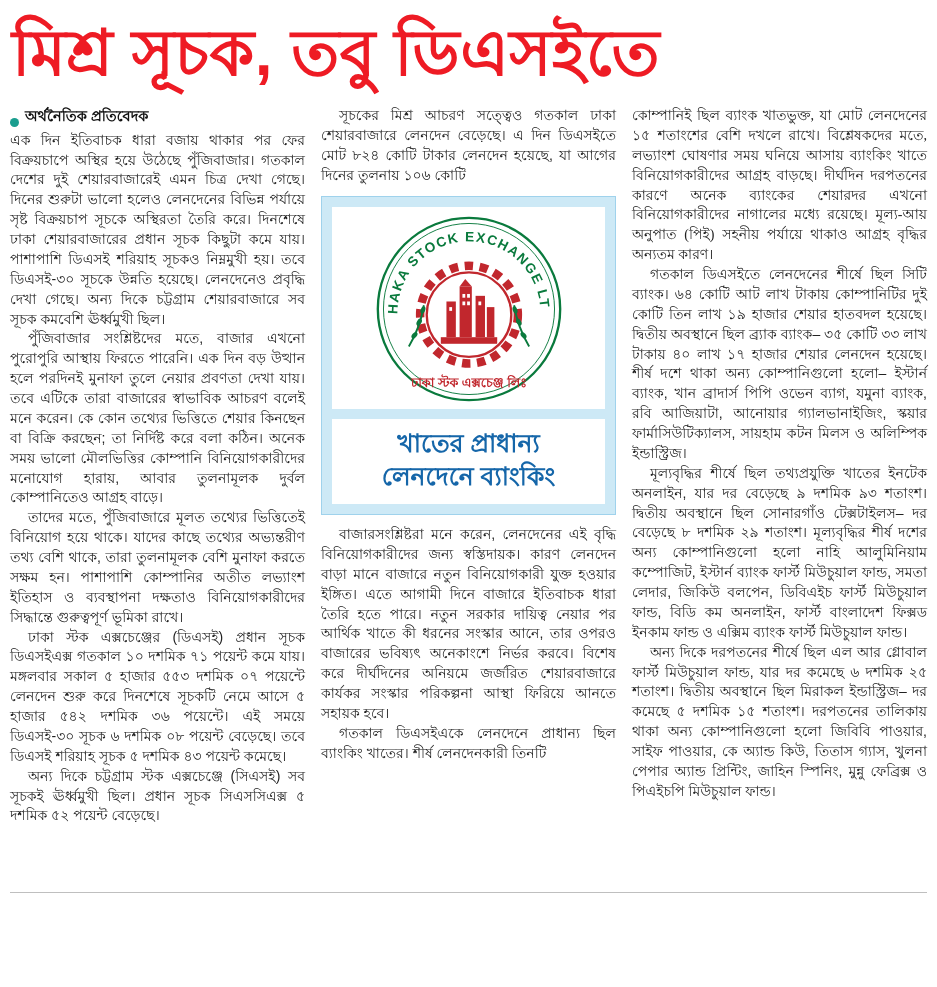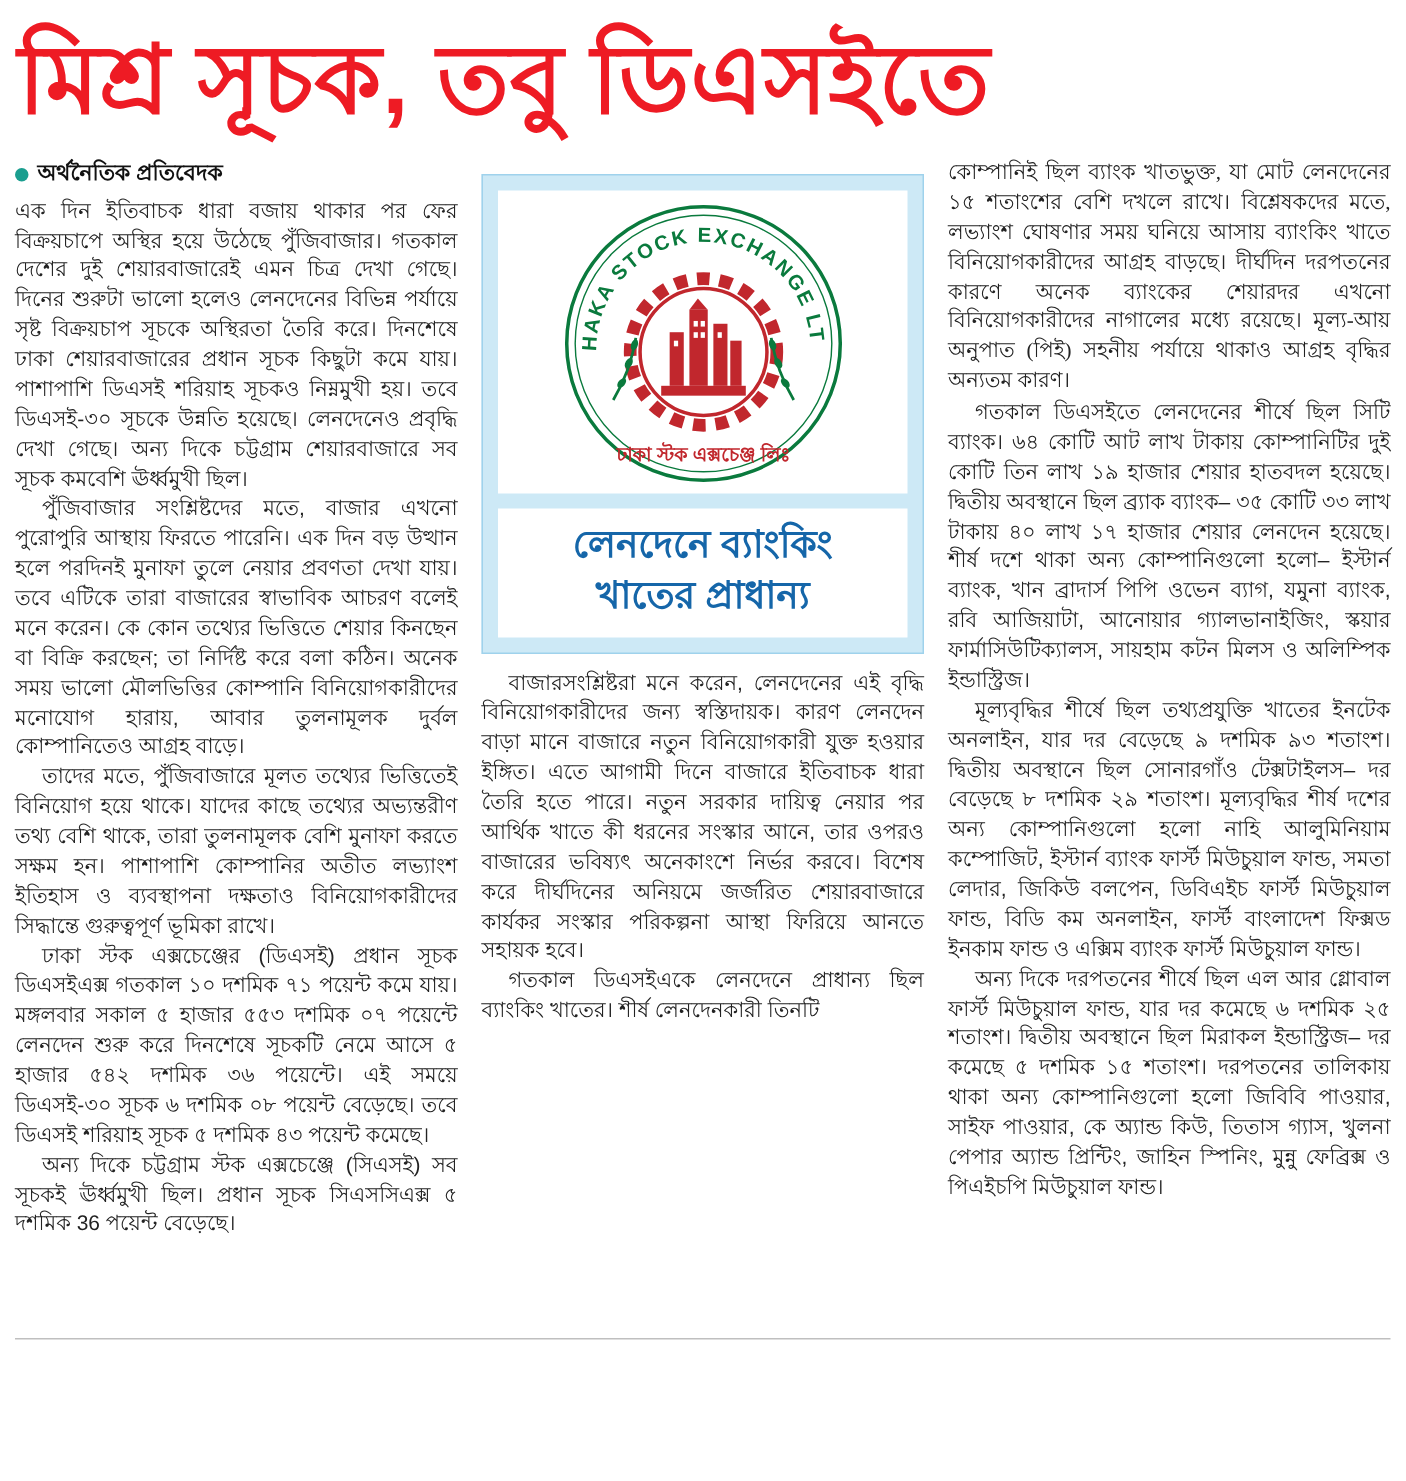--- a/index.html
+++ b/index.html
@@ -40,21 +40,21 @@
     line-height: 1.42;
     text-align: justify;
     color: #222222;
   }
   .para { text-indent: 18px; margin: 0; }
   .para.first { text-indent: 0; }
   .para.cont { text-indent: 0; font-family: Liberation Serif, serif; }
   
   .byline {
     display: flex;
-    align-items: center;
+    align-items: flex-end;
     gap: 6px;
     margin-bottom: 4px;
     font-weight: 700;
     font-size: 14.5px;
     color: #111111;
   }
   .byline-bullet {
     width: 9px; height: 9px;
     border-radius: 50%;
     background: #1a9e8f;
@@ -106,24 +106,25 @@
 
     <div class="col">
       <div class="byline">
         <span class="byline-bullet"></span>
         <span>অর্থনৈতিক প্রতিবেদক</span>
       </div>
       <p class="para first">এক দিন ইতিবাচক ধারা বজায় থাকার পর ফের বিক্রয়চাপে অস্থির হয়ে উঠেছে পুঁজিবাজার। গতকাল দেশের দুই শেয়ারবাজারেই এমন চিত্র দেখা গেছে। দিনের শুরুটা ভালো হলেও লেনদেনের বিভিন্ন পর্যায়ে সৃষ্ট বিক্রয়চাপ সূচকে অস্থিরতা তৈরি করে। দিনশেষে ঢাকা শেয়ারবাজারের প্রধান সূচক কিছুটা কমে যায়। পাশাপাশি ডিএসই শরিয়াহ সূচকও নিম্নমুখী হয়। তবে ডিএসই-৩০ সূচকে উন্নতি হয়েছে। লেনদেনেও প্রবৃদ্ধি দেখা গেছে। অন্য দিকে চট্টগ্রাম শেয়ারবাজারে সব সূচক কমবেশি ঊর্ধ্বমুখী ছিল।</p>
       <p class="para">পুঁজিবাজার সংশ্লিষ্টদের মতে, বাজার এখনো পুরোপুরি আস্থায় ফিরতে পারেনি। এক দিন বড় উত্থান হলে পরদিনই মুনাফা তুলে নেয়ার প্রবণতা দেখা যায়। তবে এটিকে তারা বাজারের স্বাভাবিক আচরণ বলেই মনে করেন। কে কোন তথ্যের ভিত্তিতে শেয়ার কিনছেন বা বিক্রি করছেন; তা নির্দিষ্ট করে বলা কঠিন। অনেক সময় ভালো মৌলভিত্তির কোম্পানি বিনিয়োগকারীদের মনোযোগ হারায়, আবার তুলনামূলক দুর্বল কোম্পানিতেও আগ্রহ বাড়ে।</p>
       <p class="para">তাদের মতে, পুঁজিবাজারে মূলত তথ্যের ভিত্তিতেই বিনিয়োগ হয়ে থাকে। যাদের কাছে তথ্যের অভ্যন্তরীণ তথ্য বেশি থাকে, তারা তুলনামূলক বেশি মুনাফা করতে সক্ষম হন। পাশাপাশি কোম্পানির অতীত লভ্যাংশ ইতিহাস ও ব্যবস্থাপনা দক্ষতাও বিনিয়োগকারীদের সিদ্ধান্তে গুরুত্বপূর্ণ ভূমিকা রাখে।</p>
       <p class="para">ঢাকা স্টক এক্সচেঞ্জের (ডিএসই) প্রধান সূচক ডিএসইএক্স গতকাল ১০ দশমিক ৭১ পয়েন্ট কমে যায়। মঙ্গলবার সকাল ৫ হাজার ৫৫৩ দশমিক ০৭ পয়েন্টে লেনদেন শুরু করে দিনশেষে সূচকটি নেমে আসে ৫ হাজার ৫৪২ দশমিক ৩৬ পয়েন্টে। এই সময়ে ডিএসই-৩০ সূচক ৬ দশমিক ০৮ পয়েন্ট বেড়েছে। তবে ডিএসই শরিয়াহ সূচক ৫ দশমিক ৪৩ পয়েন্ট কমেছে।</p>
-      <p class="para">অন্য দিকে চট্টগ্রাম স্টক এক্সচেঞ্জে (সিএসই) সব সূচকই ঊর্ধ্বমুখী ছিল। প্রধান সূচক সিএসসিএক্স ৫ দশমিক 36 পয়েন্ট বেড়েছে।</p>
+      <p class="para">অন্য দিকে চট্টগ্রাম স্টক এক্সচেঞ্জে (সিএসই) সব সূচকই ঊর্ধ্বমুখী ছিল। প্রধান সূচক সিএসসিএক্স ৫ দশমিক ৫২ পয়েন্ট বেড়েছে।</p>
     </div>
 
     <div class="col">
+      <p class="para">সূচকের মিশ্র আচরণ সত্ত্বেও গতকাল ঢাকা শেয়ারবাজারে লেনদেন বেড়েছে। এ দিন ডিএসইতে মোট ৮২৪ কোটি টাকার লেনদেন হয়েছে, যা আগের দিনের তুলনায় ১০৬ কোটি</p>
 
       <div class="figure">
         <div class="figure-logo-wrap">
           <svg viewBox="0 0 200 200" width="188" height="188" role="img">
             <circle cx="100" cy="100" r="97" fill="#ffffff" stroke="#0a7a3d" stroke-width="2.5"></circle>
             <circle cx="100" cy="100" r="91" fill="none" stroke="#0a7a3d" stroke-width="1"></circle>
             <defs>
               <path id="arcTop" d="M 24,104 A 76,76 0 0 1 176,104" fill="none"></path>
             </defs>
             <text font-size="14.5" font-weight="bold" fill="#0a7a3d" letter-spacing="1.5" font-family="Liberation Sans, DejaVu Sans, sans-serif">
@@ -160,22 +161,22 @@
               <ellipse cx="51" cy="101" rx="4" ry="2.4" transform="rotate(-70 51 101)"></ellipse>
               <ellipse cx="158" cy="128" rx="4" ry="2.4" transform="rotate(50 158 128)"></ellipse>
               <ellipse cx="153" cy="114" rx="4" ry="2.4" transform="rotate(60 153 114)"></ellipse>
               <ellipse cx="149" cy="101" rx="4" ry="2.4" transform="rotate(70 149 101)"></ellipse>
             </g>
 
             <text x="100" y="183" text-anchor="middle" font-size="13.5" font-weight="bold" fill="#c1272d" font-family="Liberation Sans, DejaVu Sans, sans-serif">ঢাকা স্টক এক্সচেঞ্জ লিঃ</text>
           </svg>
         </div>
         <div class="figure-caption">
+          <span>খাতের প্রাধান্য</span>
           <span>লেনদেনে ব্যাংকিং</span>
-          <span>খাতের প্রাধান্য</span>
         </div>
       </div>
 
       <p class="para">বাজারসংশ্লিষ্টরা মনে করেন, লেনদেনের এই বৃদ্ধি বিনিয়োগকারীদের জন্য স্বস্তিদায়ক। কারণ লেনদেন বাড়া মানে বাজারে নতুন বিনিয়োগকারী যুক্ত হওয়ার ইঙ্গিত। এতে আগামী দিনে বাজারে ইতিবাচক ধারা তৈরি হতে পারে। নতুন সরকার দায়িত্ব নেয়ার পর আর্থিক খাতে কী ধরনের সংস্কার আনে, তার ওপরও বাজারের ভবিষ্যৎ অনেকাংশে নির্ভর করবে। বিশেষ করে দীর্ঘদিনের অনিয়মে জর্জরিত শেয়ারবাজারে কার্যকর সংস্কার পরিকল্পনা আস্থা ফিরিয়ে আনতে সহায়ক হবে।</p>
       <p class="para">গতকাল ডিএসইএকে লেনদেনে প্রাধান্য ছিল ব্যাংকিং খাতের। শীর্ষ লেনদেনকারী তিনটি</p>
     </div>
 
     <div class="col">
       <p class="para cont">কোম্পানিই ছিল ব্যাংক খাতভুক্ত, যা মোট লেনদেনের ১৫ শতাংশের বেশি দখলে রাখে। বিশ্লেষকদের মতে, লভ্যাংশ ঘোষণার সময় ঘনিয়ে আসায় ব্যাংকিং খাতে বিনিয়োগকারীদের আগ্রহ বাড়ছে। দীর্ঘদিন দরপতনের কারণে অনেক ব্যাংকের শেয়ারদর এখনো বিনিয়োগকারীদের নাগালের মধ্যে রয়েছে। মূল্য-আয় অনুপাত (পিই) সহনীয় পর্যায়ে থাকাও আগ্রহ বৃদ্ধির অন্যতম কারণ।</p>
       <p class="para">গতকাল ডিএসইতে লেনদেনের শীর্ষে ছিল সিটি ব্যাংক। ৬৪ কোটি আট লাখ টাকায় কোম্পানিটির দুই কোটি তিন লাখ ১৯ হাজার শেয়ার হাতবদল হয়েছে। দ্বিতীয় অবস্থানে ছিল ব্র্যাক ব্যাংক– ৩৫ কোটি ৩৩ লাখ টাকায় ৪০ লাখ ১৭ হাজার শেয়ার লেনদেন হয়েছে। শীর্ষ দশে থাকা অন্য কোম্পানিগুলো হলো– ইস্টার্ন ব্যাংক, খান ব্রাদার্স পিপি ওভেন ব্যাগ, যমুনা ব্যাংক, রবি আজিয়াটা, আনোয়ার গ্যালভানাইজিং, স্কয়ার ফার্মাসিউটিক্যালস, সায়হাম কটন মিলস ও অলিম্পিক ইন্ডাস্ট্রিজ।</p>

